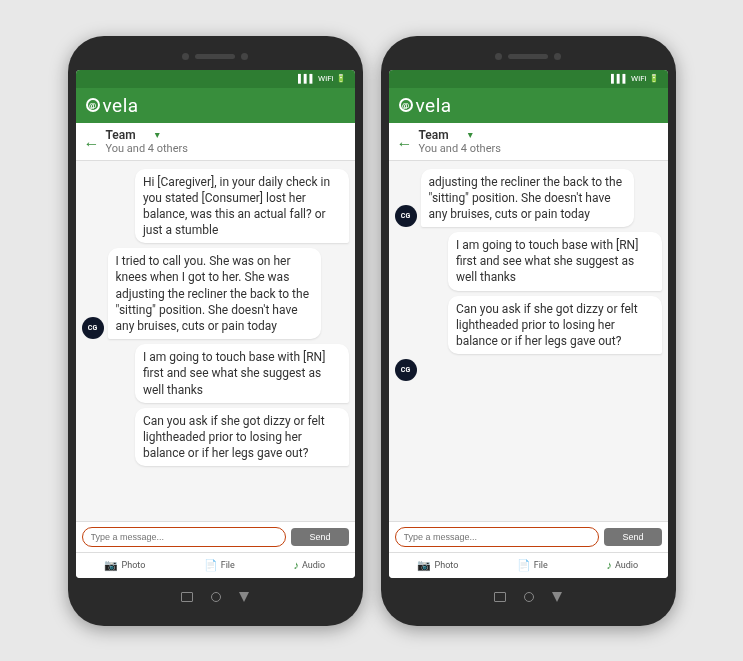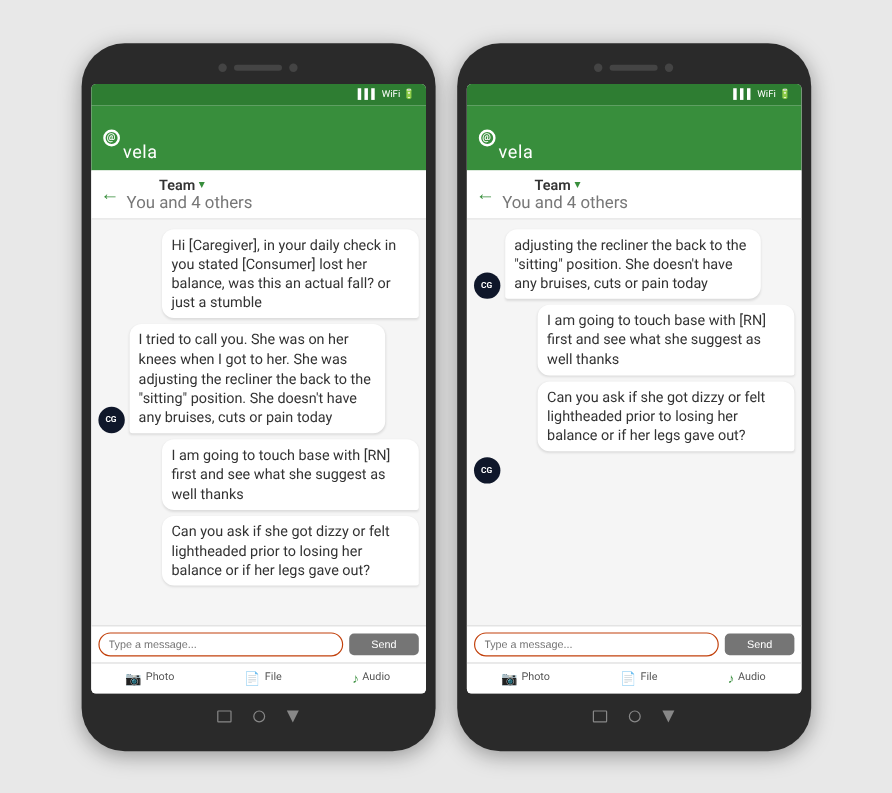--- a/index.html
+++ b/index.html
@@ -87,24 +87,23 @@
       align-items: center;
       gap: 6px;
     }
     .vela-logo {
       display: flex;
       align-items: center;
       gap: 3px;
     }
     .vela-logo-text {
       color: white;
-      font-size: 15px;
+      font-size: 19px;
       font-weight: 400;
       letter-spacing: 0.5px;
-      margin-top: 24px;
     }
     .chat-header {
       background: white;
       padding: 5px 8px;
       display: flex;
       align-items: center;
       gap: 6px;
       border-bottom: 1px solid #ddd;
     }
     .back-arrow {
@@ -112,35 +111,34 @@
       font-size: 16px;
       font-weight: bold;
     }
     .chat-title-section {
       display: flex;
       flex-direction: column;
     }
     .chat-title-row {
       display: flex;
       align-items: center;
-      gap: 3px;
-      margin-left: 27px;
+      gap: 19px;
     }
     .chat-title {
       color: #333;
       font-size: 12px;
       font-weight: 600;
     }
     .chat-dropdown {
       color: #388e3c;
       font-size: 10px;
     }
     .chat-subtitle {
       color: #777;
-      font-size: 14px;
+      font-size: 11px;
     }
     .messages-area {
       flex: 1;
       overflow-y: auto;
       padding: 8px 6px;
       display: flex;
       flex-direction: column;
       gap: 5px;
       background: #f5f5f5;
     }

